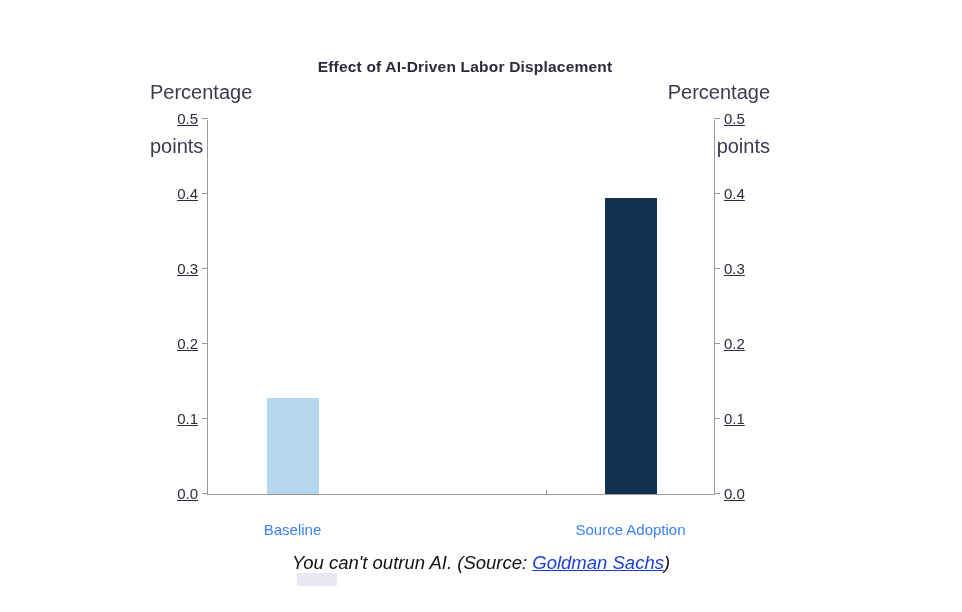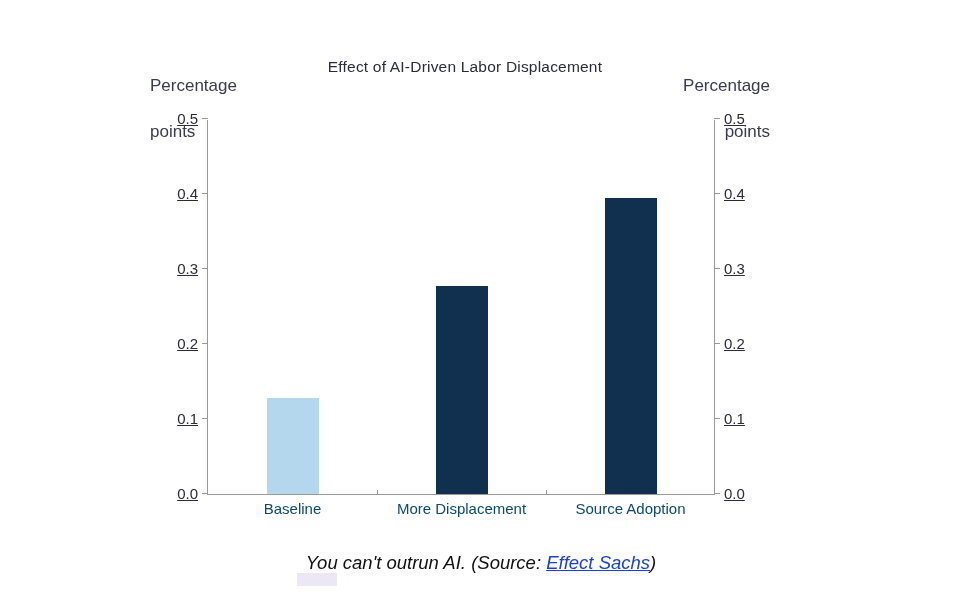--- a/index.html
+++ b/index.html
@@ -25,41 +25,41 @@
   #chart-area {
     position: absolute;
     left: 150px;
     top: 44px;
     width: 620px;
     height: 490px;
   }
 
   .axis-unit-label {
     position: absolute;
-    font-size: 17px;
+    font-size: 20px;
     color: #3b3b4f;
     line-height: 1.35;
     white-space: pre-line;
     font-family: "Liberation Sans", sans-serif;
   }
   #unit-left { left: 0px; top: 8px; text-align: left; }
   #unit-right { right: 0px; top: 8px; text-align: right; }
 
   #chart-title {
     position: absolute;
     left: 120px;
     top: 12px;
     width: 390px;
     text-align: center;
     font-size: 15.5px;
     color: #2b2b3d;
     line-height: 1.45;
     letter-spacing: 0.2px;
   }
-  #chart-title .title-line { display: block; }
+  #chart-title .title-line { display: block; font-weight: bold; }
 
   
   #plot {
     position: absolute;
     left: 57px;
     top: 76px;
     width: 508px;
     height: 375px;
     border-left: 1px solid #9a9a9a;
     border-right: 1px solid #9a9a9a;
@@ -110,25 +110,25 @@
     position: absolute;
     bottom: 0;
     width: 1px;
     height: 4px;
     background: #9a9a9a;
   }
 
   .cat-label {
     position: absolute;
     top: 100%;
-    margin-top: 6px;
+    margin-top: 27px;
     left: 50%;
     transform: translateX(-50%);
     font-size: 15px;
-    color: #0c4a6e;
+    color: #3b82f6;
     white-space: nowrap;
   }
 
   
   #caption {
     position: absolute;
     left: 0;
     right: 0;
     top: 552px;
     text-align: center;
@@ -204,35 +204,30 @@
       <div class="tick-mark right" style="bottom: 300px;"></div>
       <div class="tick-mark right" style="bottom: 375px;"></div>
 
       <div id="bars">
 
         <div class="bar-slot" style="left: 0px; width: 169px;">
           <div class="bar" id="bar-0" style="height: 96px; background: rgb(181, 215, 238);"></div>
           <div class="cat-label">Baseline</div>
         </div>
 
-        <div class="bar-slot" style="left: 169px; width: 169px;">
-          <div class="bar-sep" style="left: 0px;"></div>
-          <div class="bar" id="bar-1" style="height: 207.75px; background: rgb(17, 48, 79);"></div>
-          <div class="cat-label">More Displacement</div>
-        </div>
 
         <div class="bar-slot" style="left: 338px; width: 169px;">
           <div class="bar-sep" style="left: 0px;"></div>
           <div class="bar" id="bar-2" style="height: 296.25px; background: rgb(17, 48, 79);"></div>
           <div class="cat-label">Source Adoption</div>
         </div>
 
       </div>
     </div>
   </div>
 
   <div class="smudge"></div>
 
   <div id="caption">
-    <span class="cap-seg">You can't outrun AI. (Source: </span><a href="#">Effect Sachs</a><span class="cap-seg">)</span>
+    <span class="cap-seg">You can't outrun AI. (Source: </span><a href="#">Goldman Sachs</a><span class="cap-seg">)</span>
   </div>
 
 </div>
 
 </body></html>

